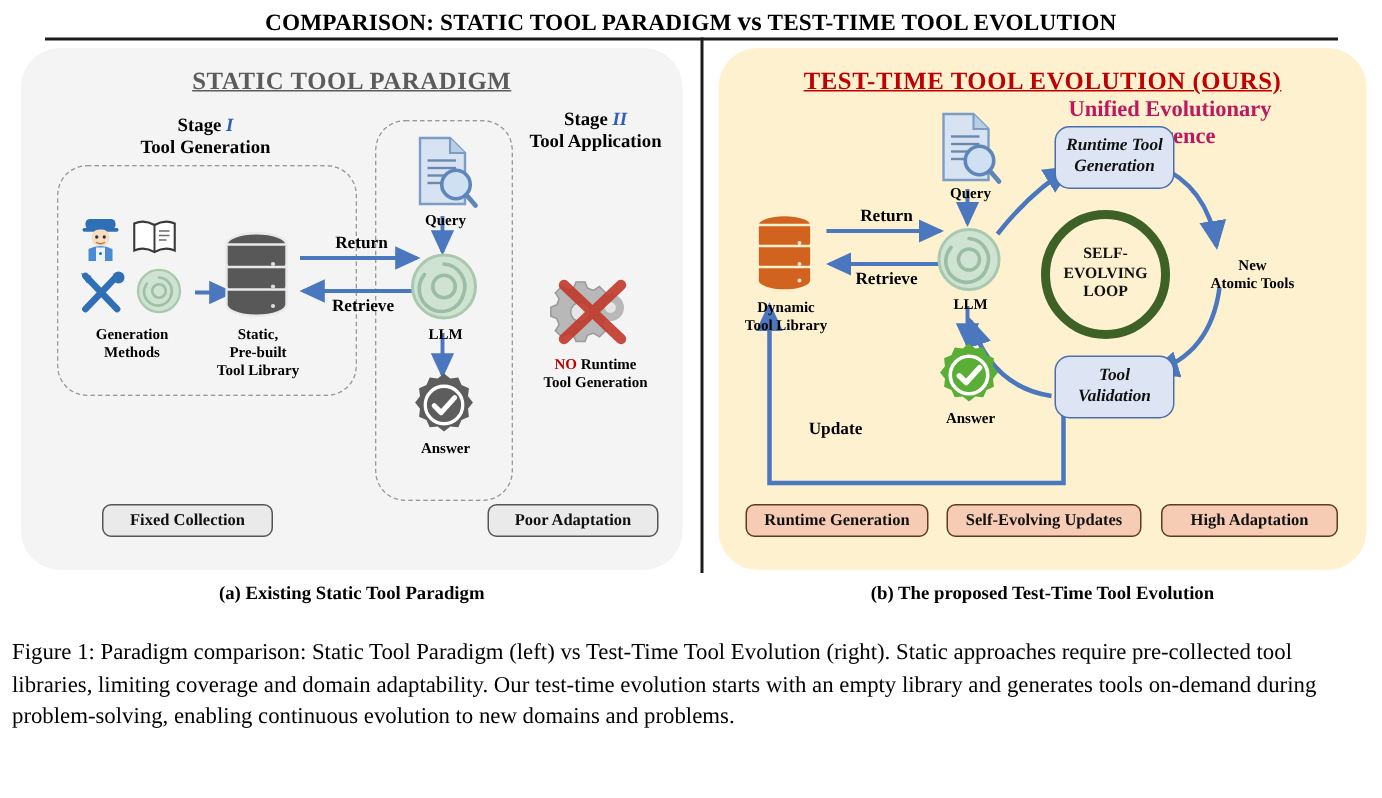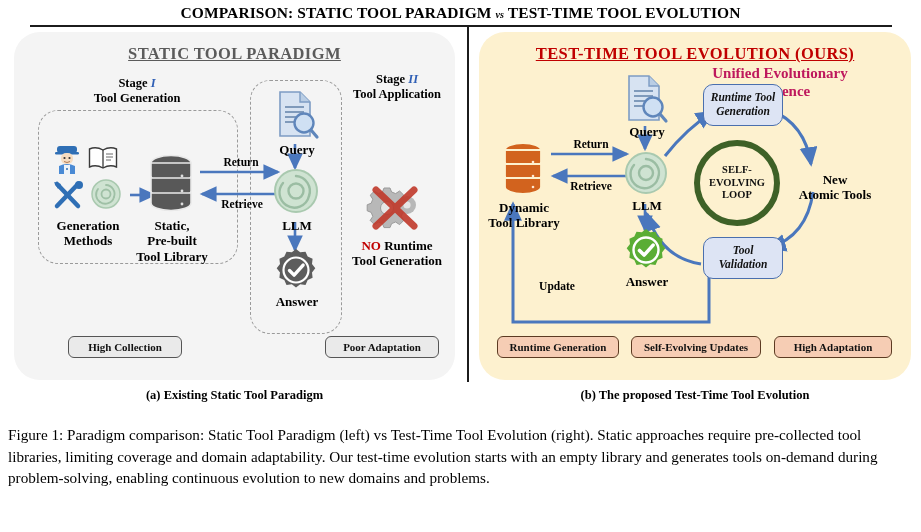--- a/index.html
+++ b/index.html
@@ -3,42 +3,42 @@
 <meta charset="utf-8">
 <style>
   html,body{margin:0;padding:0;background:#fff;}
   body{width:921px;height:532px;font-family:"Liberation Serif",serif;color:#000;overflow:hidden;}
   #root{position:relative;width:921px;height:532px;}
 
   .fig-title{
     position:absolute;left:0;top:4px;width:921px;text-align:center;
     font-family:"Liberation Serif",serif;font-weight:bold;font-size:15.5px;letter-spacing:.1px;
   }
-  .fig-title .vs{font-style:italic;font-size:10px;}
+  .fig-title .vs{font-size:18px;}
 
   .rule{position:absolute;left:30px;top:25px;width:862px;height:2px;background:#1c1c1c;}
   .vrule{position:absolute;left:467px;top:25px;width:2px;height:357px;background:#1c1c1c;}
 
   .panel{position:absolute;top:32px;height:348px;border-radius:26px;}
   .panel.left{left:14px;width:441px;background:#f4f4f4;}
   .panel.right{left:479px;width:432px;background:#fdf1cf;}
 
   .panel-head{
     position:absolute;top:12px;width:100%;text-align:center;
     font-weight:bold;font-size:16.5px;letter-spacing:.4px;text-decoration:underline;
   }
   .panel.left .panel-head{color:#5b5b5b;}
   .panel.right .panel-head{color:#c00000;}
 
   .dashbox{position:absolute;border:1.6px dashed #9a9a9a;border-radius:20px;}
 
   .lbl{position:absolute;text-align:center;font-weight:bold;line-height:1.18;}
   .stage{font-size:12.5px;}
   .stage .rom{color:#2f5fb5;font-style:italic;}
-  .cap{font-size:13px;}
+  .cap{font-size:10px;}
   .arrowlbl{font-size:11.5px;font-weight:bold;}
   .red{color:#c00000;}
 
   .uei{
     position:absolute;text-align:center;font-weight:bold;font-size:15px;
     color:#be185d;line-height:1.2;
   }
 
   
   .pill{
@@ -238,21 +238,21 @@
           <line x1="10" y1="8" x2="48" y2="44"></line>
           <line x1="48" y1="8" x2="10" y2="44"></line>
         </g>
       </svg>
     </div>
     <div class="lbl cap" style="left:330px;top:206px;width:106px;">
       <span class="red">NO</span><span> Runtime</span><br>
       <span>Tool Generation</span>
     </div>
 
-    <div class="pill grey" style="left:54px;top:304px;width:112px;">High Collection</div>
+    <div class="pill grey" style="left:54px;top:304px;width:112px;">Fixed Collection</div>
     <div class="pill grey" style="left:311px;top:304px;width:112px;">Poor Adaptation</div>
   </div>
 
   <div class="panel right">
     <div class="panel-head">TEST-TIME TOOL EVOLUTION (OURS)</div>
 
     <div class="uei" style="left:206px;top:32px;width:190px;white-space:pre-line;">Unified Evolutionary
 Inference</div>
 
     <svg width="432" height="348">

